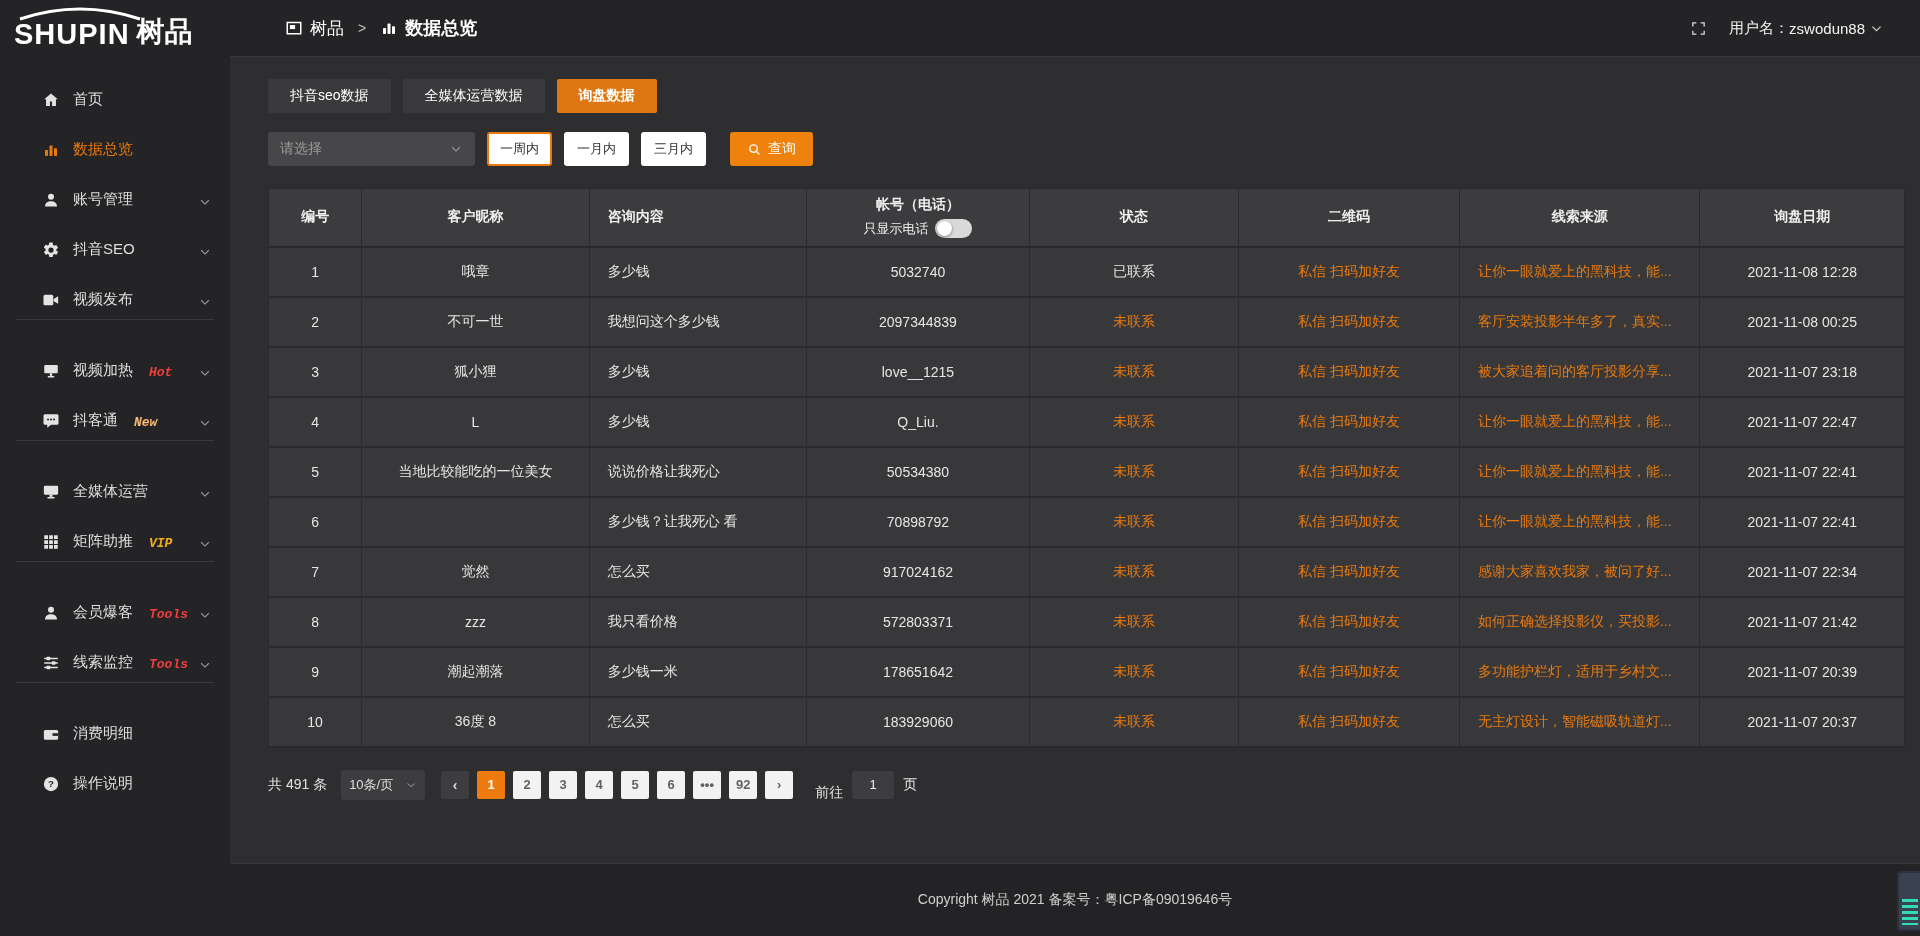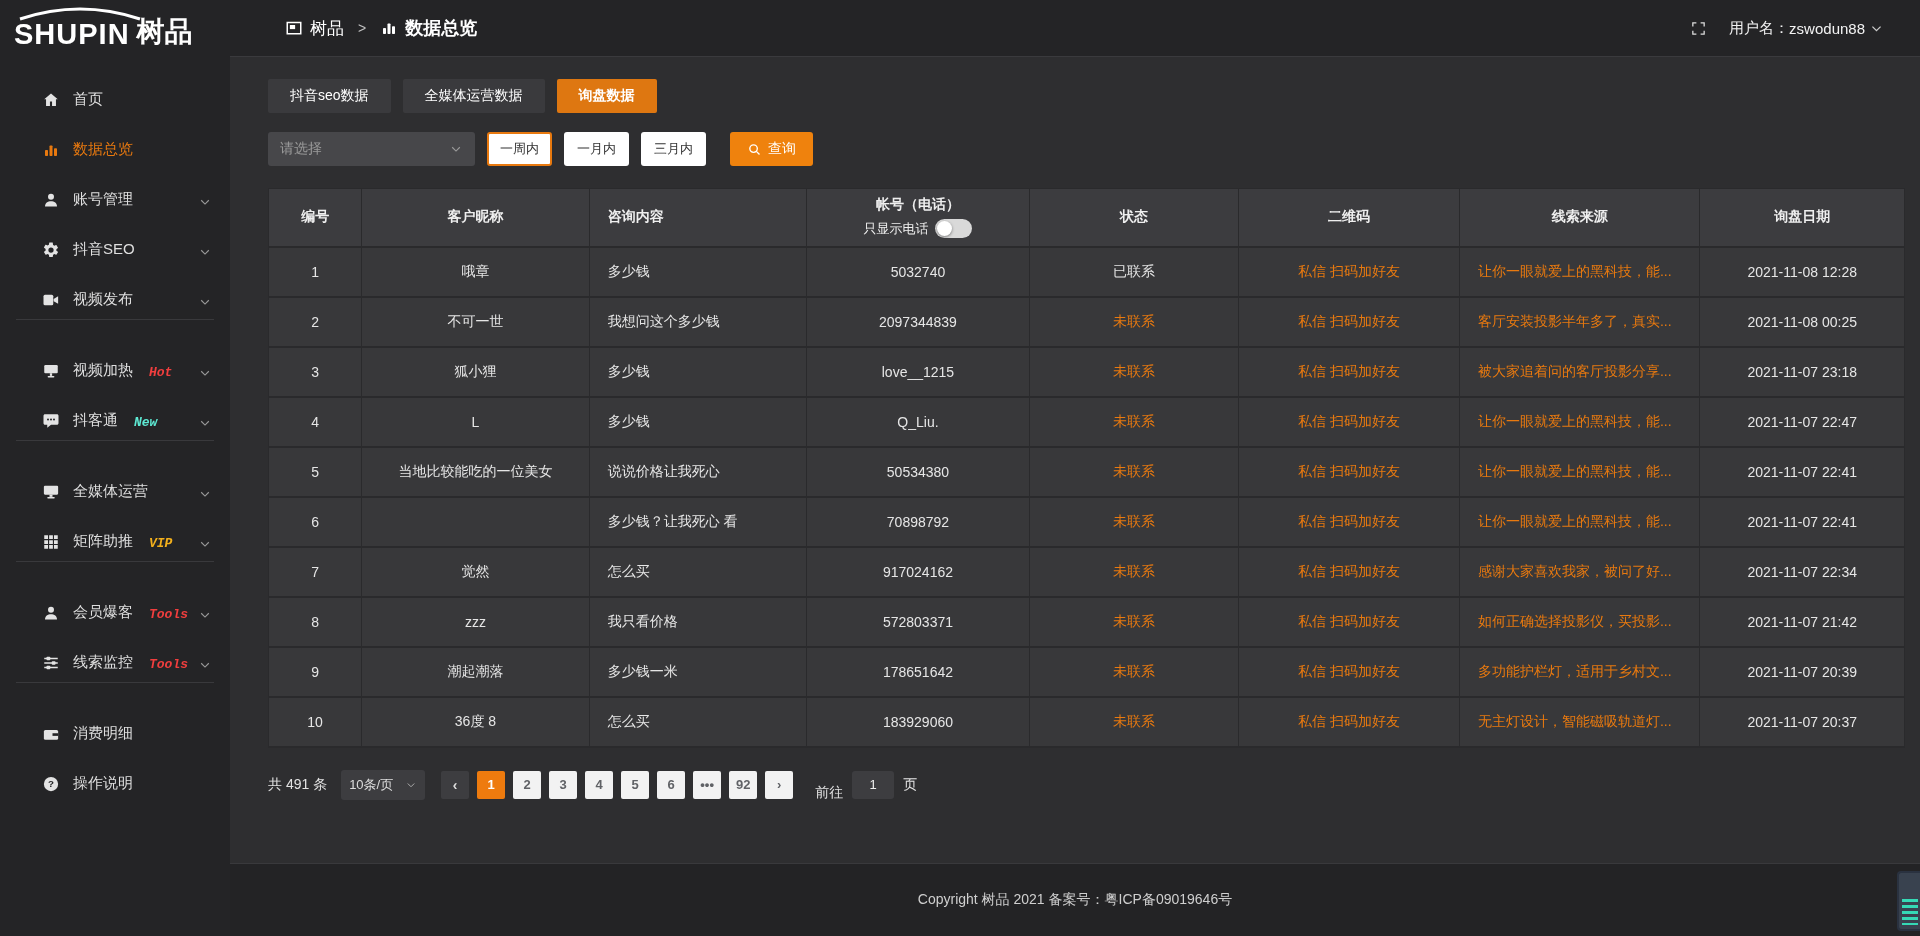--- a/index.html
+++ b/index.html
@@ -213,21 +213,21 @@
         <div class="side-item">
     <span class="s-icon">
             <svg viewBox="0 0 24 24">
               <path d="M4 3h16c1.1 0 2 .9 2 2v10c0 1.1-.9 2-2 2h-8l-5 4v-4H4c-1.1 0-2-.9-2-2V5c0-1.1.9-2 2-2z"></path>
               <circle cx="8" cy="10" r="1.3" fill="#242426"></circle>
               <circle cx="12" cy="10" r="1.3" fill="#242426"></circle>
               <circle cx="16" cy="10" r="1.3" fill="#242426"></circle>
             </svg>
           </span>
     <span class="s-label">抖客通</span>
-    <span class="s-badge" style="color: #5eead4;">New</span>
+    <span class="s-badge" style="color: #fdba74;">New</span>
     <span class="s-chevron">
             <svg viewBox="0 0 24 24">
               <path d="M5.5 9l6.5 6.5L18.5 9" fill="none" stroke="currentColor" stroke-width="2"></path>
             </svg>
           </span>
   </div>
         <div class="sidebar-divider"></div>
         <div class="side-item">
     <span class="s-icon">
             <svg viewBox="0 0 24 24">

